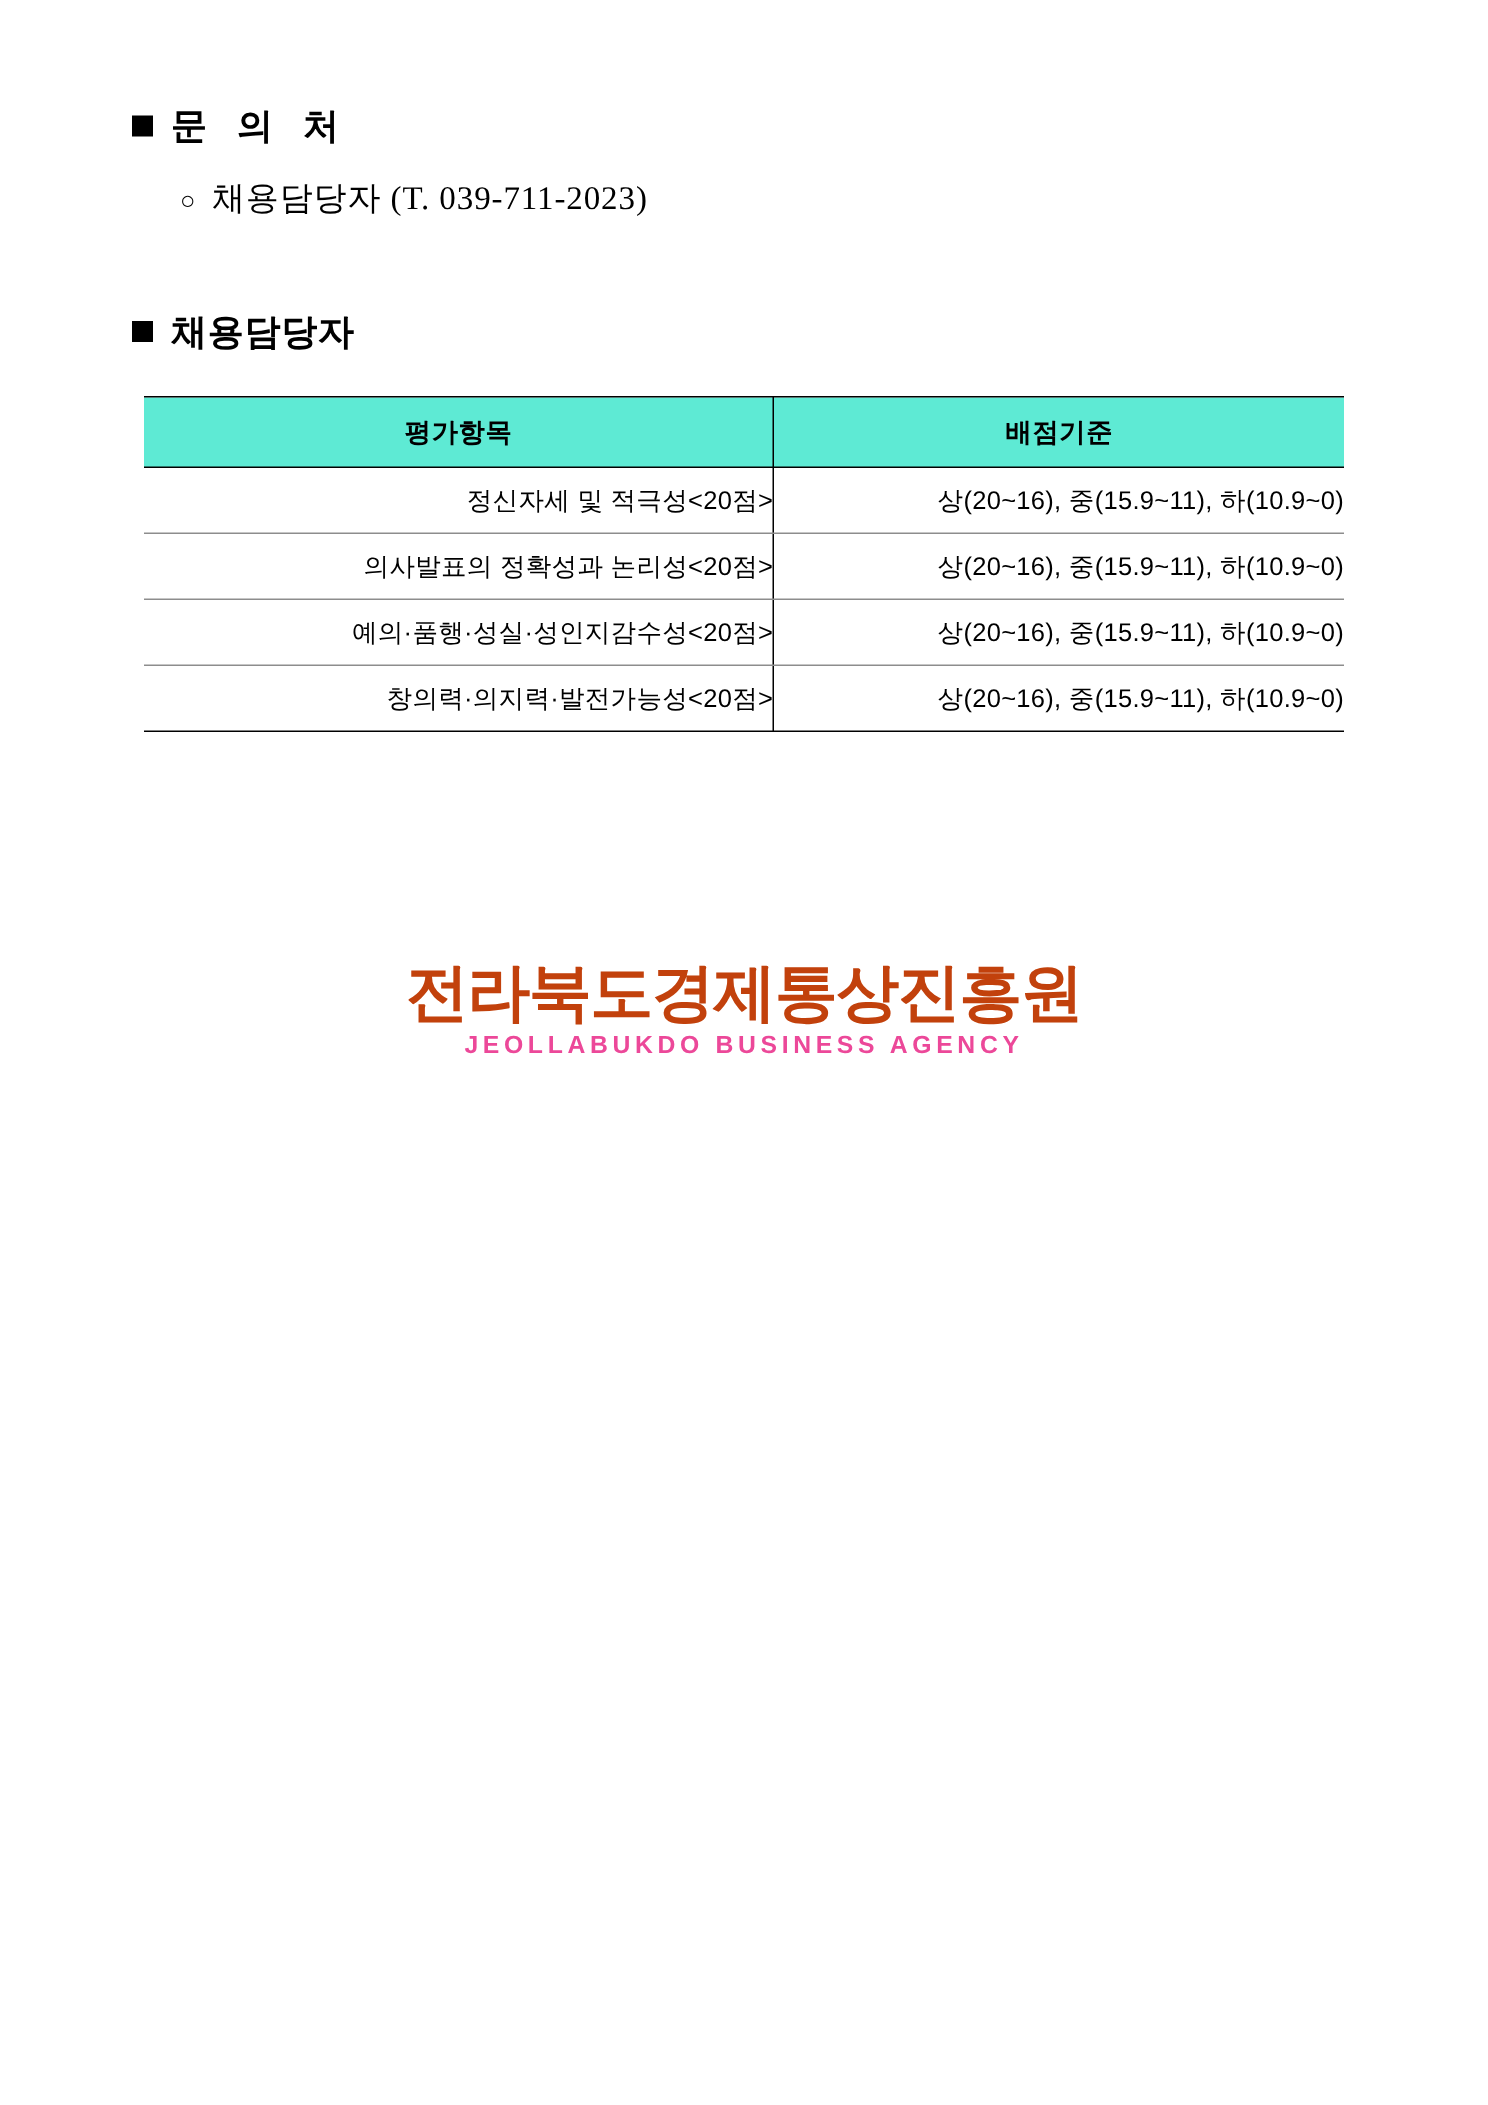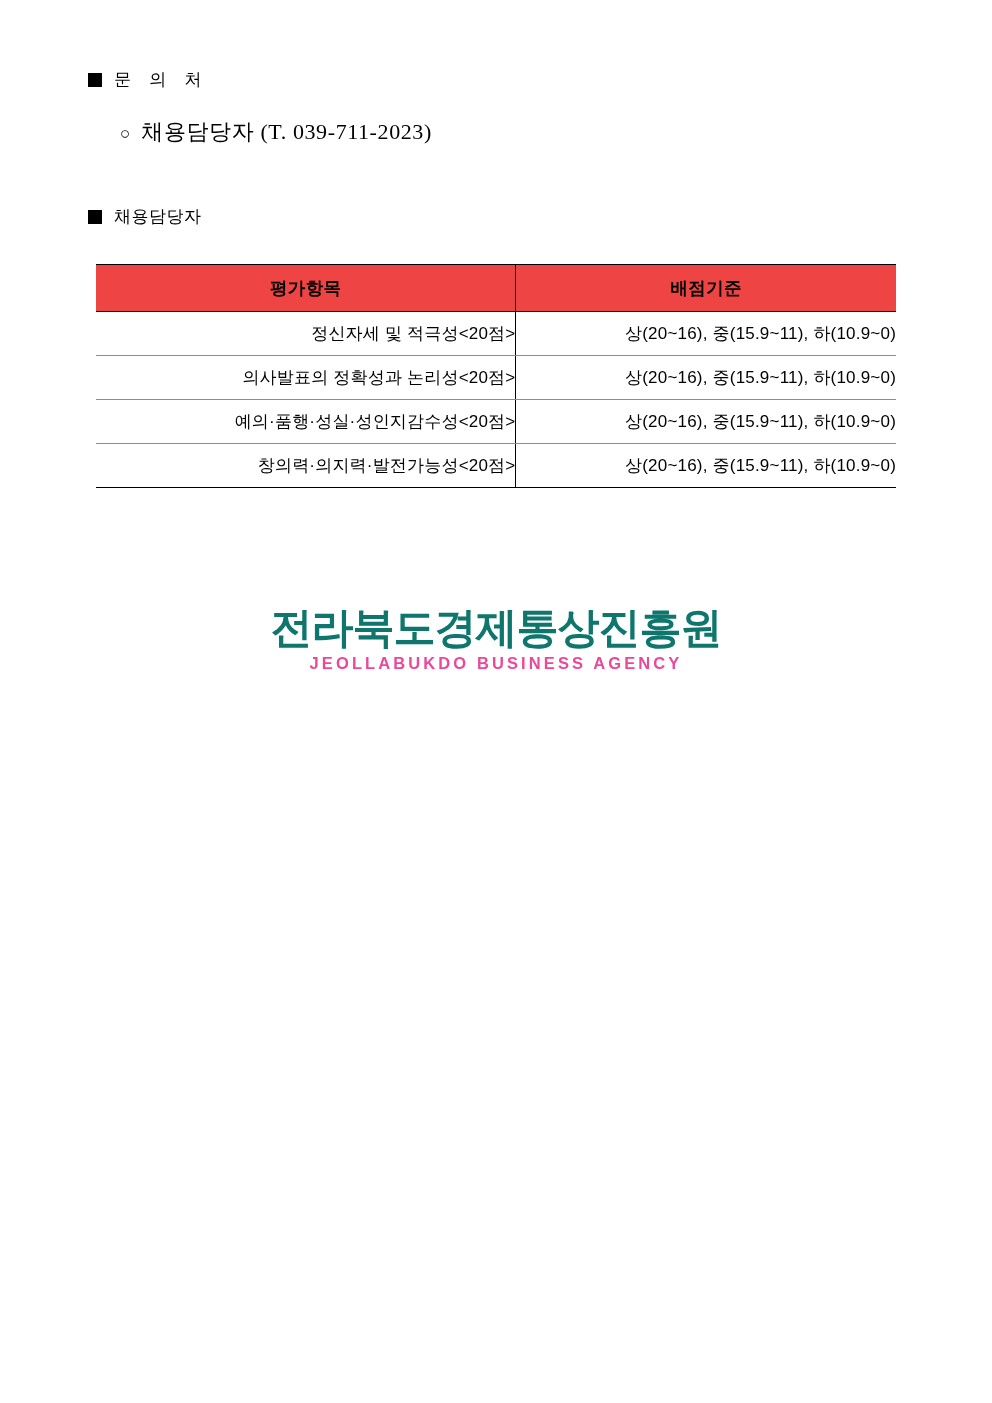--- a/index.html
+++ b/index.html
@@ -21,22 +21,22 @@
     width: 992px;
     height: 1403px;
     box-sizing: border-box;
   }
 
   
   .section-head {
     position: absolute;
     display: flex;
     align-items: center;
-    font-size: 17px;
-    font-weight: normal;
+    font-size: 24px;
+    font-weight: bold;
     letter-spacing: 0.5px;
     font-family: "Liberation Serif", "DejaVu Serif", serif;
     justify-content: space-between;
   }
   .bullet-square {
     display: inline-block;
     width: 14px;
     height: 14px;
     background: #000;
     margin-right: 12px;
@@ -69,21 +69,21 @@
   
   .eval-table {
     position: absolute;
     left: 96px;
     top: 264px;
     width: 800px;
     border-collapse: collapse;
     font-family: "Liberation Sans", "DejaVu Sans", sans-serif;
   }
   .eval-table thead th {
-    background: #ef4444;
+    background: #5eead4;
     font-size: 17.5px;
     font-weight: bold;
     padding: 11px 0 11px 0;
     border-top: 1.6px solid #000;
     border-bottom: 1.6px solid #000;
     text-align: center;
     letter-spacing: 0.4px;
   }
   .eval-table thead th.col-item { border-right: 1.3px solid #000; }
   .eval-table tbody td {
@@ -106,22 +106,23 @@
     left: 0;
     top: 606px;
     width: 992px;
     text-align: center;
   }
   .logo-main {
     font-family: "Liberation Sans", "DejaVu Sans", sans-serif;
     font-size: 42px;
     font-weight: bold;
     letter-spacing: -1px;
-    color: #0f766e;
+    color: #c2410c;
     line-height: 1.05;
+    margin-top: 34px;
   }
   .logo-sub {
     font-family: "Liberation Sans", "DejaVu Sans", sans-serif;
     font-size: 16.5px;
     font-weight: bold;
     letter-spacing: 3.1px;
     color: #ec4899;
     margin-top: 4px;
   }
 </style>

